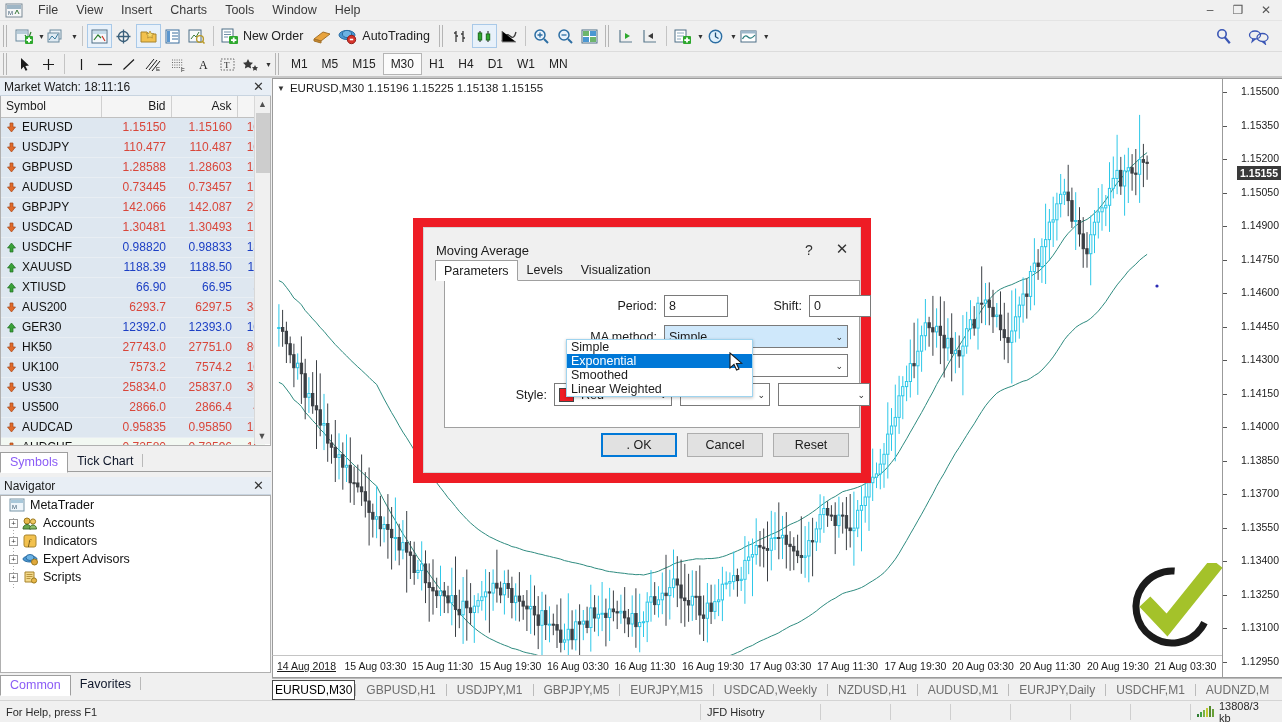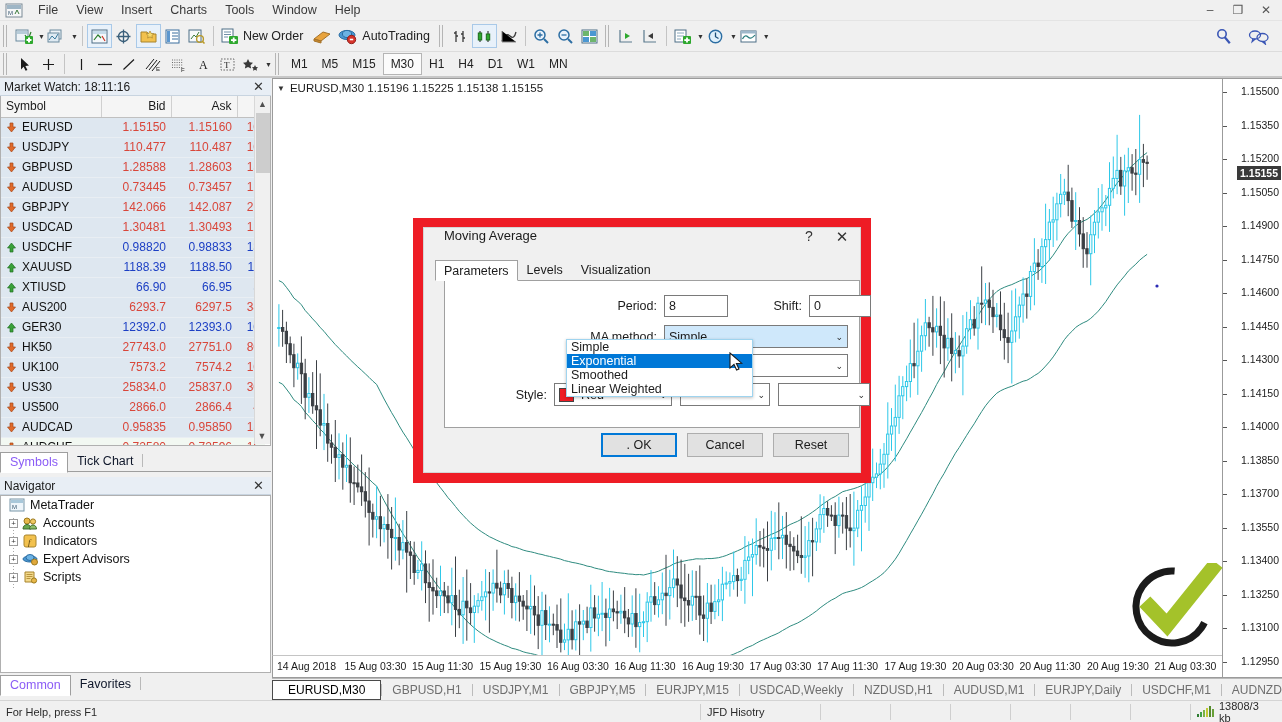--- a/index.html
+++ b/index.html
@@ -179,21 +179,21 @@
   .ts-label { position: absolute; top: 4px; font-size: 10.5px; color: #1b1b1b; white-space: nowrap; }
 
   
   .chart-tabs {
     position: absolute; left: 272px; top: 678px; width: 1010px; height: 22px;
     background: #f0f0f0; display: flex; align-items: center;
     border-top: 1px solid #b9b9b9;
   }
   .ctab { font-size: 12px; color: #6e6e6e; padding: 2px 10px; white-space: nowrap; }
   .ctab.sel {
-    color: #000; background: #fff; border: 1px solid #4a4a4a; padding: 2px 15px;
+    color: #000; background: #fff; border: 1px solid #4a4a4a; padding: 2px 2px;
     height: 20px; display:flex; align-items:center;
   }
   .ctab-div { width: 1px; height: 12px; background: #bbb; }
 
   
   .statusbar {
     position: absolute; left: 0; top: 700px; width: 1282px; height: 22px;
     background: #f0f0f0; border-top: 1px solid #d4d4d4;
     display: flex; align-items: center; font-size: 11px; color: #2a2a2a;
   }
@@ -206,21 +206,21 @@
   
   .ma-outer {
     position: absolute; left: 413px; top: 218px; width: 458px; height: 265px;
     background: #ee1c25; z-index: 50;
   }
   .ma-dialog {
     position: absolute; left: 10px; top: 9px; width: 438px; height: 246px;
     background: #f0f0f0; border: 1px solid #d5d5d5;
   }
   .ma-titlebar {
-    height: 30px; display: flex; align-items: flex-start; padding-left: 20px;
+    height: 30px; display: flex; align-items: flex-end; padding-left: 12px;
     background: #f0f0f0;
   }
   .ma-title { font-size: 13px; color: #1b1b1b; }
   .ma-help { margin-left: auto; width: 30px; text-align: center; font-size: 14px; color: #333; }
   .ma-close { width: 36px; text-align: center; font-size: 15px; color: #333; }
   .ma-tabs { display: flex; align-items: flex-end; padding-left: 11px; height: 22px; }
   .ma-tab {
     font-size: 12.5px; padding: 2px 8px; color: #1b1b1b; height: 20px;
     display:flex; align-items:center; border: 1px solid transparent;
   }
@@ -1315,21 +1315,21 @@
     </div>
 
     <svg class="checklogo" viewBox="0 0 110 86">
       <circle cx="52" cy="44" r="36" fill="none" stroke="#1b1b1b" stroke-width="7" stroke-dasharray="150 70" transform="rotate(35 52 44)"></circle>
       <path d="M30 44 L47 62 L92 6" fill="none" stroke="#a4c22a" stroke-width="15" stroke-linecap="square"></path>
     </svg>
   </div>
 
   <div class="time-scale">
     <div id="ts-labels">
-        <div class="ts-label" style="left: 4px;">14 Aug 2018</div>
+        <div class="ts-label" style="left: 4px; text-decoration: underline;">14 Aug 2018</div>
         <div class="ts-label" style="left: 71.5px;">15 Aug 03:30</div>
         <div class="ts-label" style="left: 139px;">15 Aug 11:30</div>
         <div class="ts-label" style="left: 206.5px;">15 Aug 19:30</div>
         <div class="ts-label" style="left: 274px;">16 Aug 03:30</div>
         <div class="ts-label" style="left: 341.5px;">16 Aug 11:30</div>
         <div class="ts-label" style="left: 409px;">16 Aug 19:30</div>
         <div class="ts-label" style="left: 476.5px;">17 Aug 03:30</div>
         <div class="ts-label" style="left: 544px;">17 Aug 11:30</div>
         <div class="ts-label" style="left: 611.5px;">17 Aug 19:30</div>
         <div class="ts-label" style="left: 679px;">20 Aug 03:30</div>

